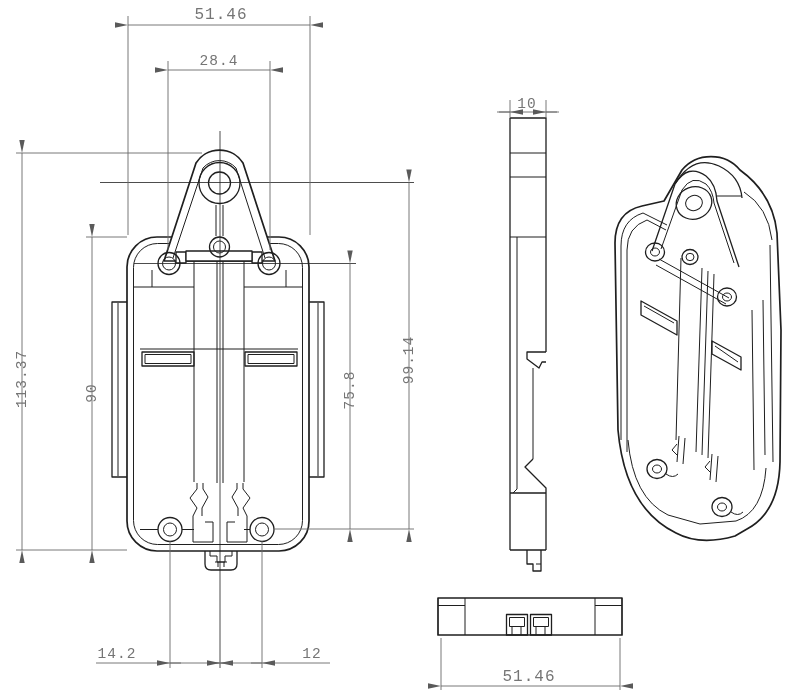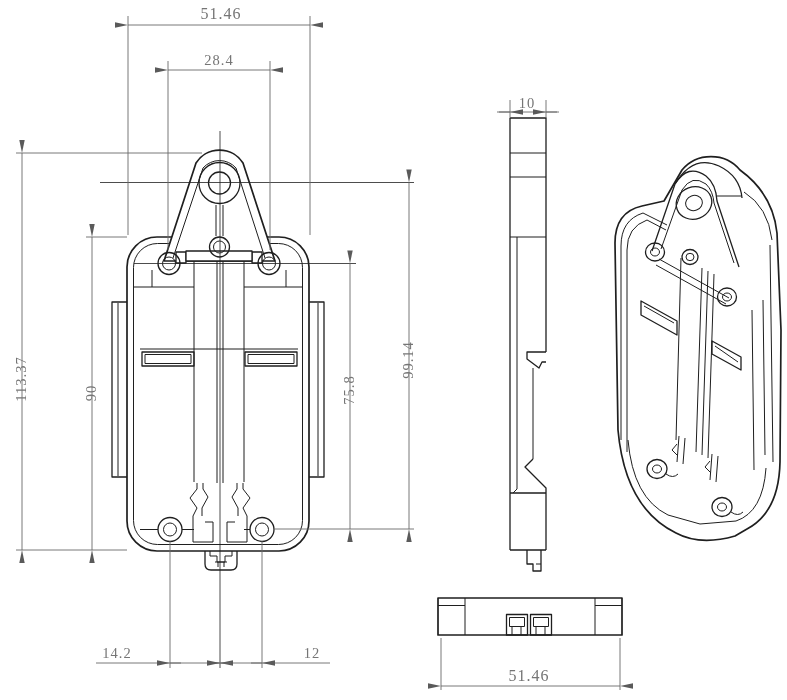--- a/index.html
+++ b/index.html
@@ -1,17 +1,17 @@
 <!DOCTYPE html>
 <html style="--bg: #ffffff; --line: #1f1f1f; --dim: #6a6a6a; --dimtext: #757575;"><head>
 <meta charset="utf-8">
 <style>
   html,body{margin:0;padding:0;background:#fff;}
   .sheet{position:relative;width:787px;height:700px;background:var(--bg,#fff);overflow:hidden;
-         font-family:Liberation Serif, serif;}
+         font-family:Liberation Mono, monospace;}
   svg{display:block}
   .geo{stroke:var(--line,#1f1f1f);fill:none;stroke-width:1.3;stroke-linejoin:round;}
   .geo-heavy{stroke:var(--line,#1f1f1f);fill:none;stroke-width:1.7;stroke-linejoin:round;}
   .geo-thin{stroke:var(--line,#1f1f1f);fill:none;stroke-width:1;stroke-linejoin:round;}
   .white{fill:#fff;}
   .cl{stroke:var(--line,#3a3a3a);fill:none;stroke-width:0.8;}
   .dim{stroke:var(--dim,#6a6a6a);fill:none;stroke-width:0.9;}
   .dimtxt{fill:var(--dimtext,#757575);font-size:16px;letter-spacing:1px;}
   .dimtxt-s{fill:var(--dimtext,#757575);font-size:14.5px;letter-spacing:1px;}
 </style>

